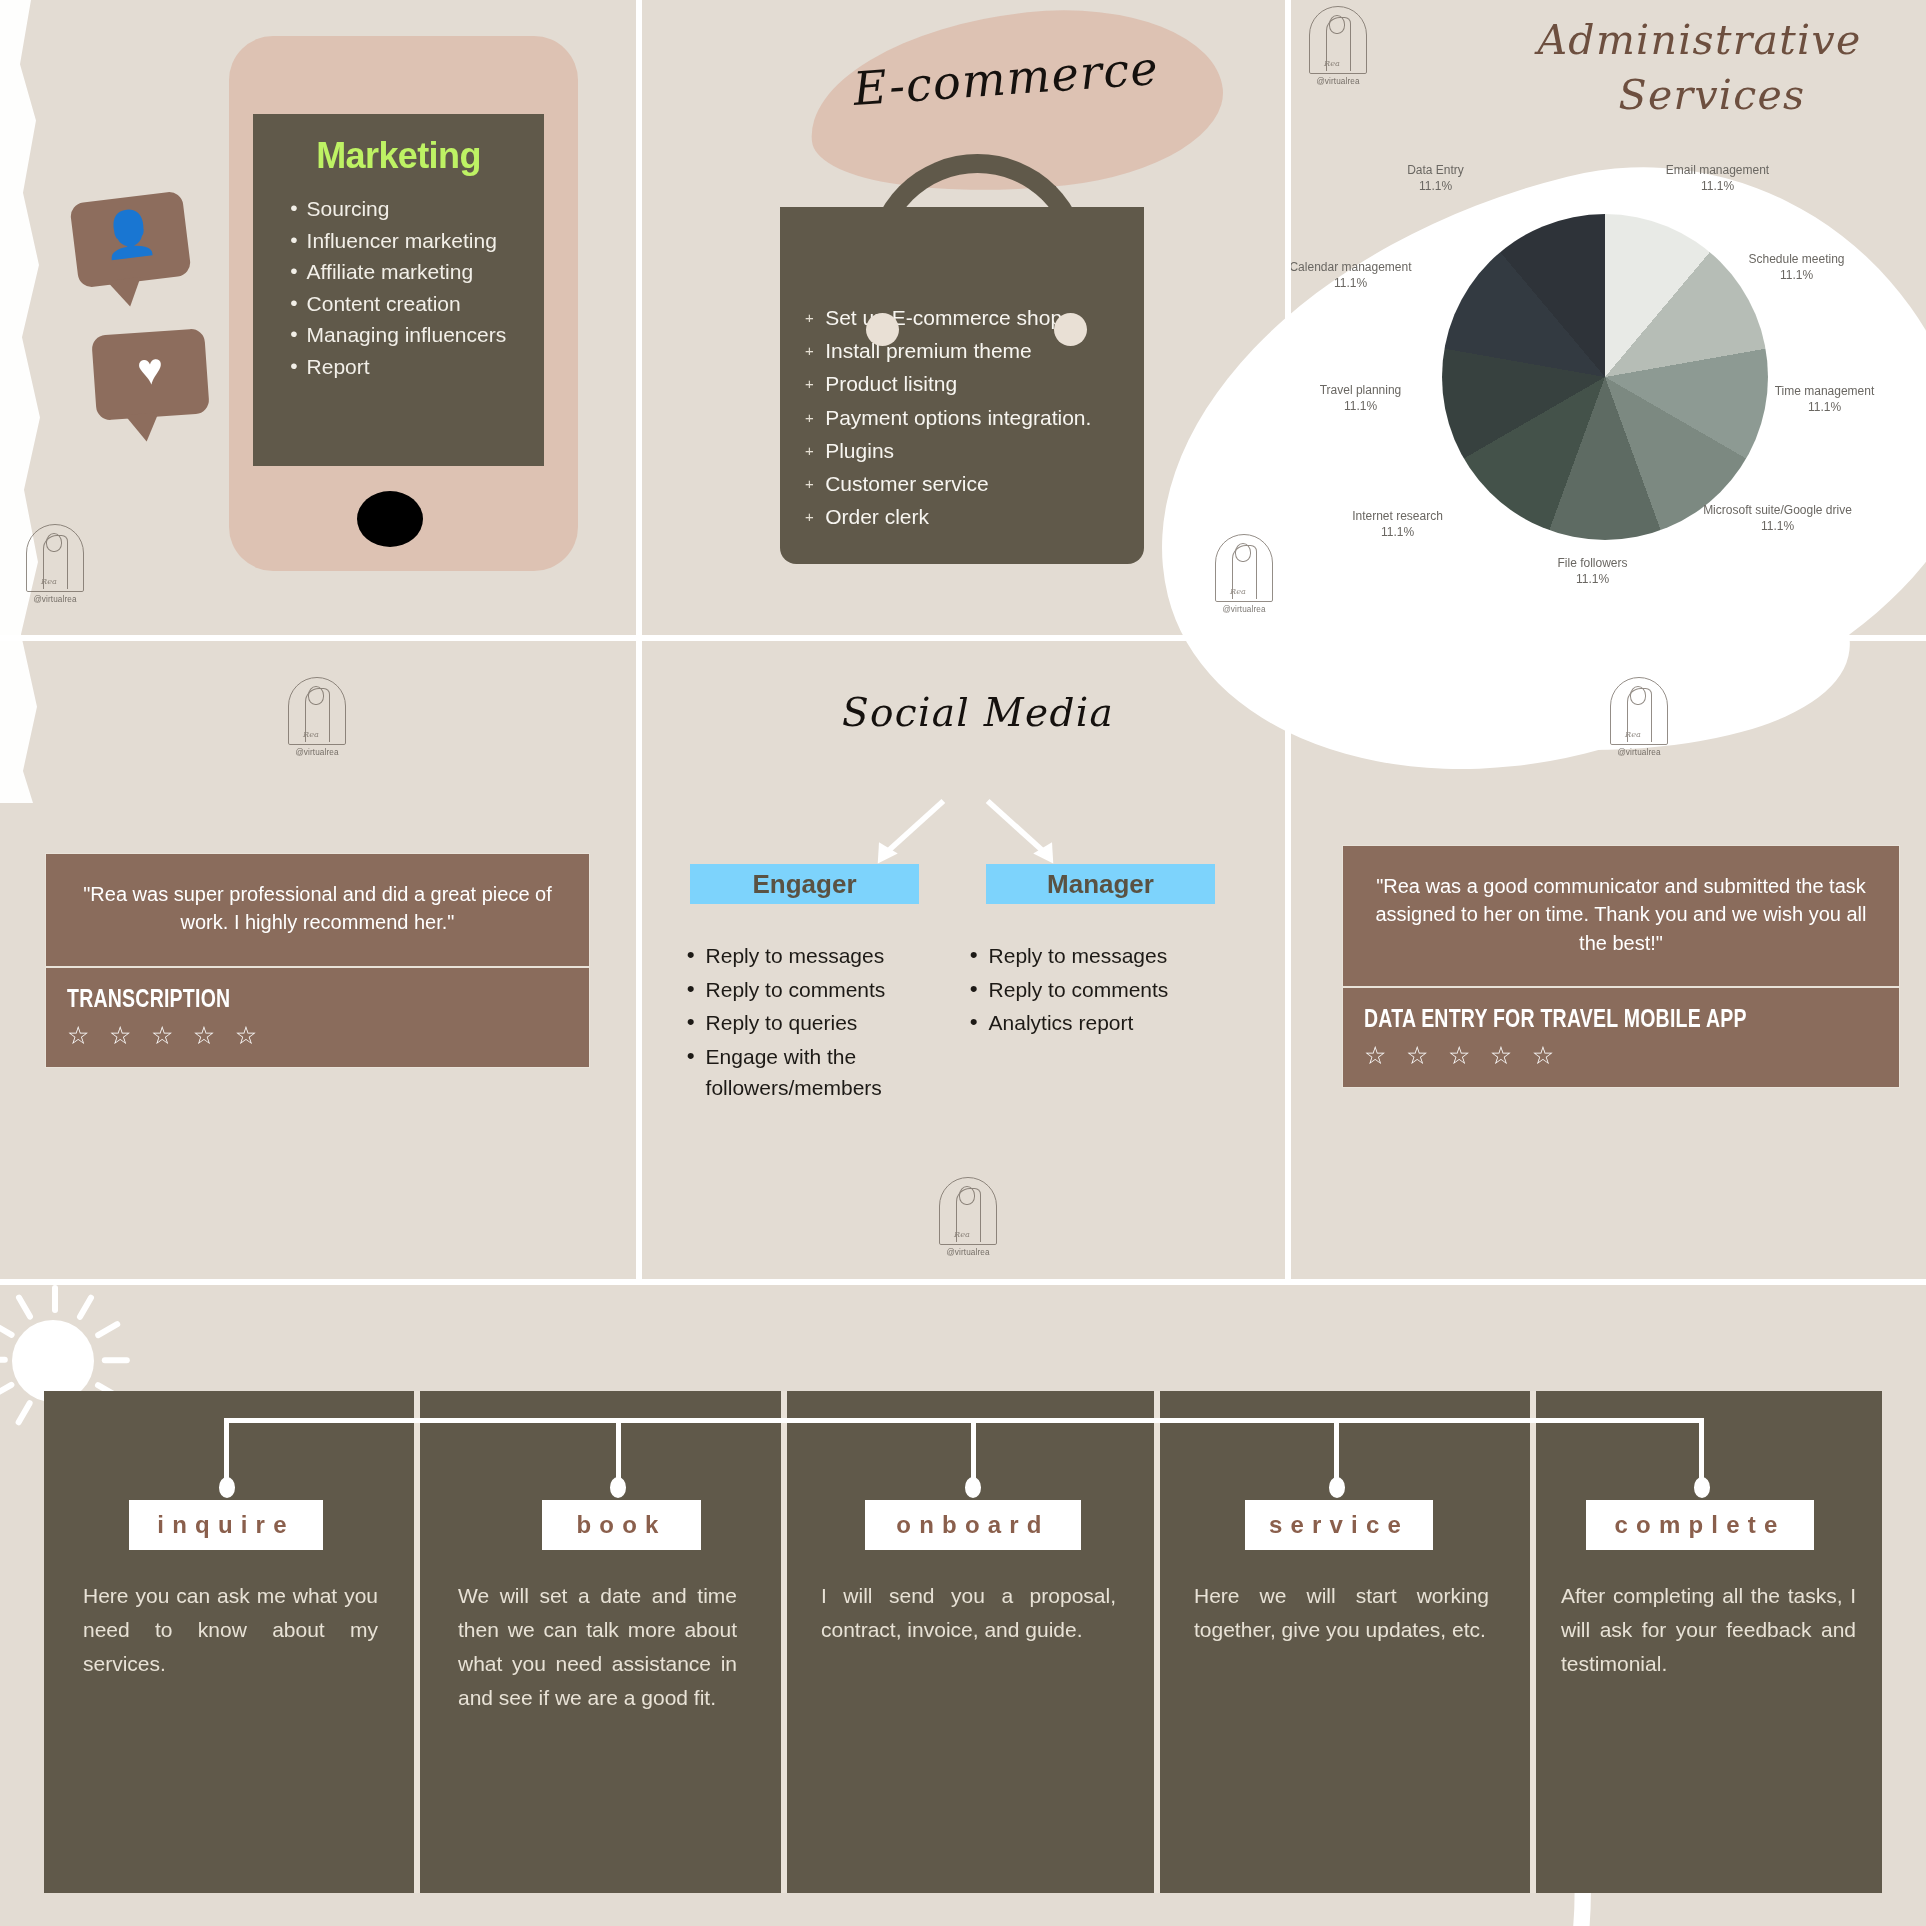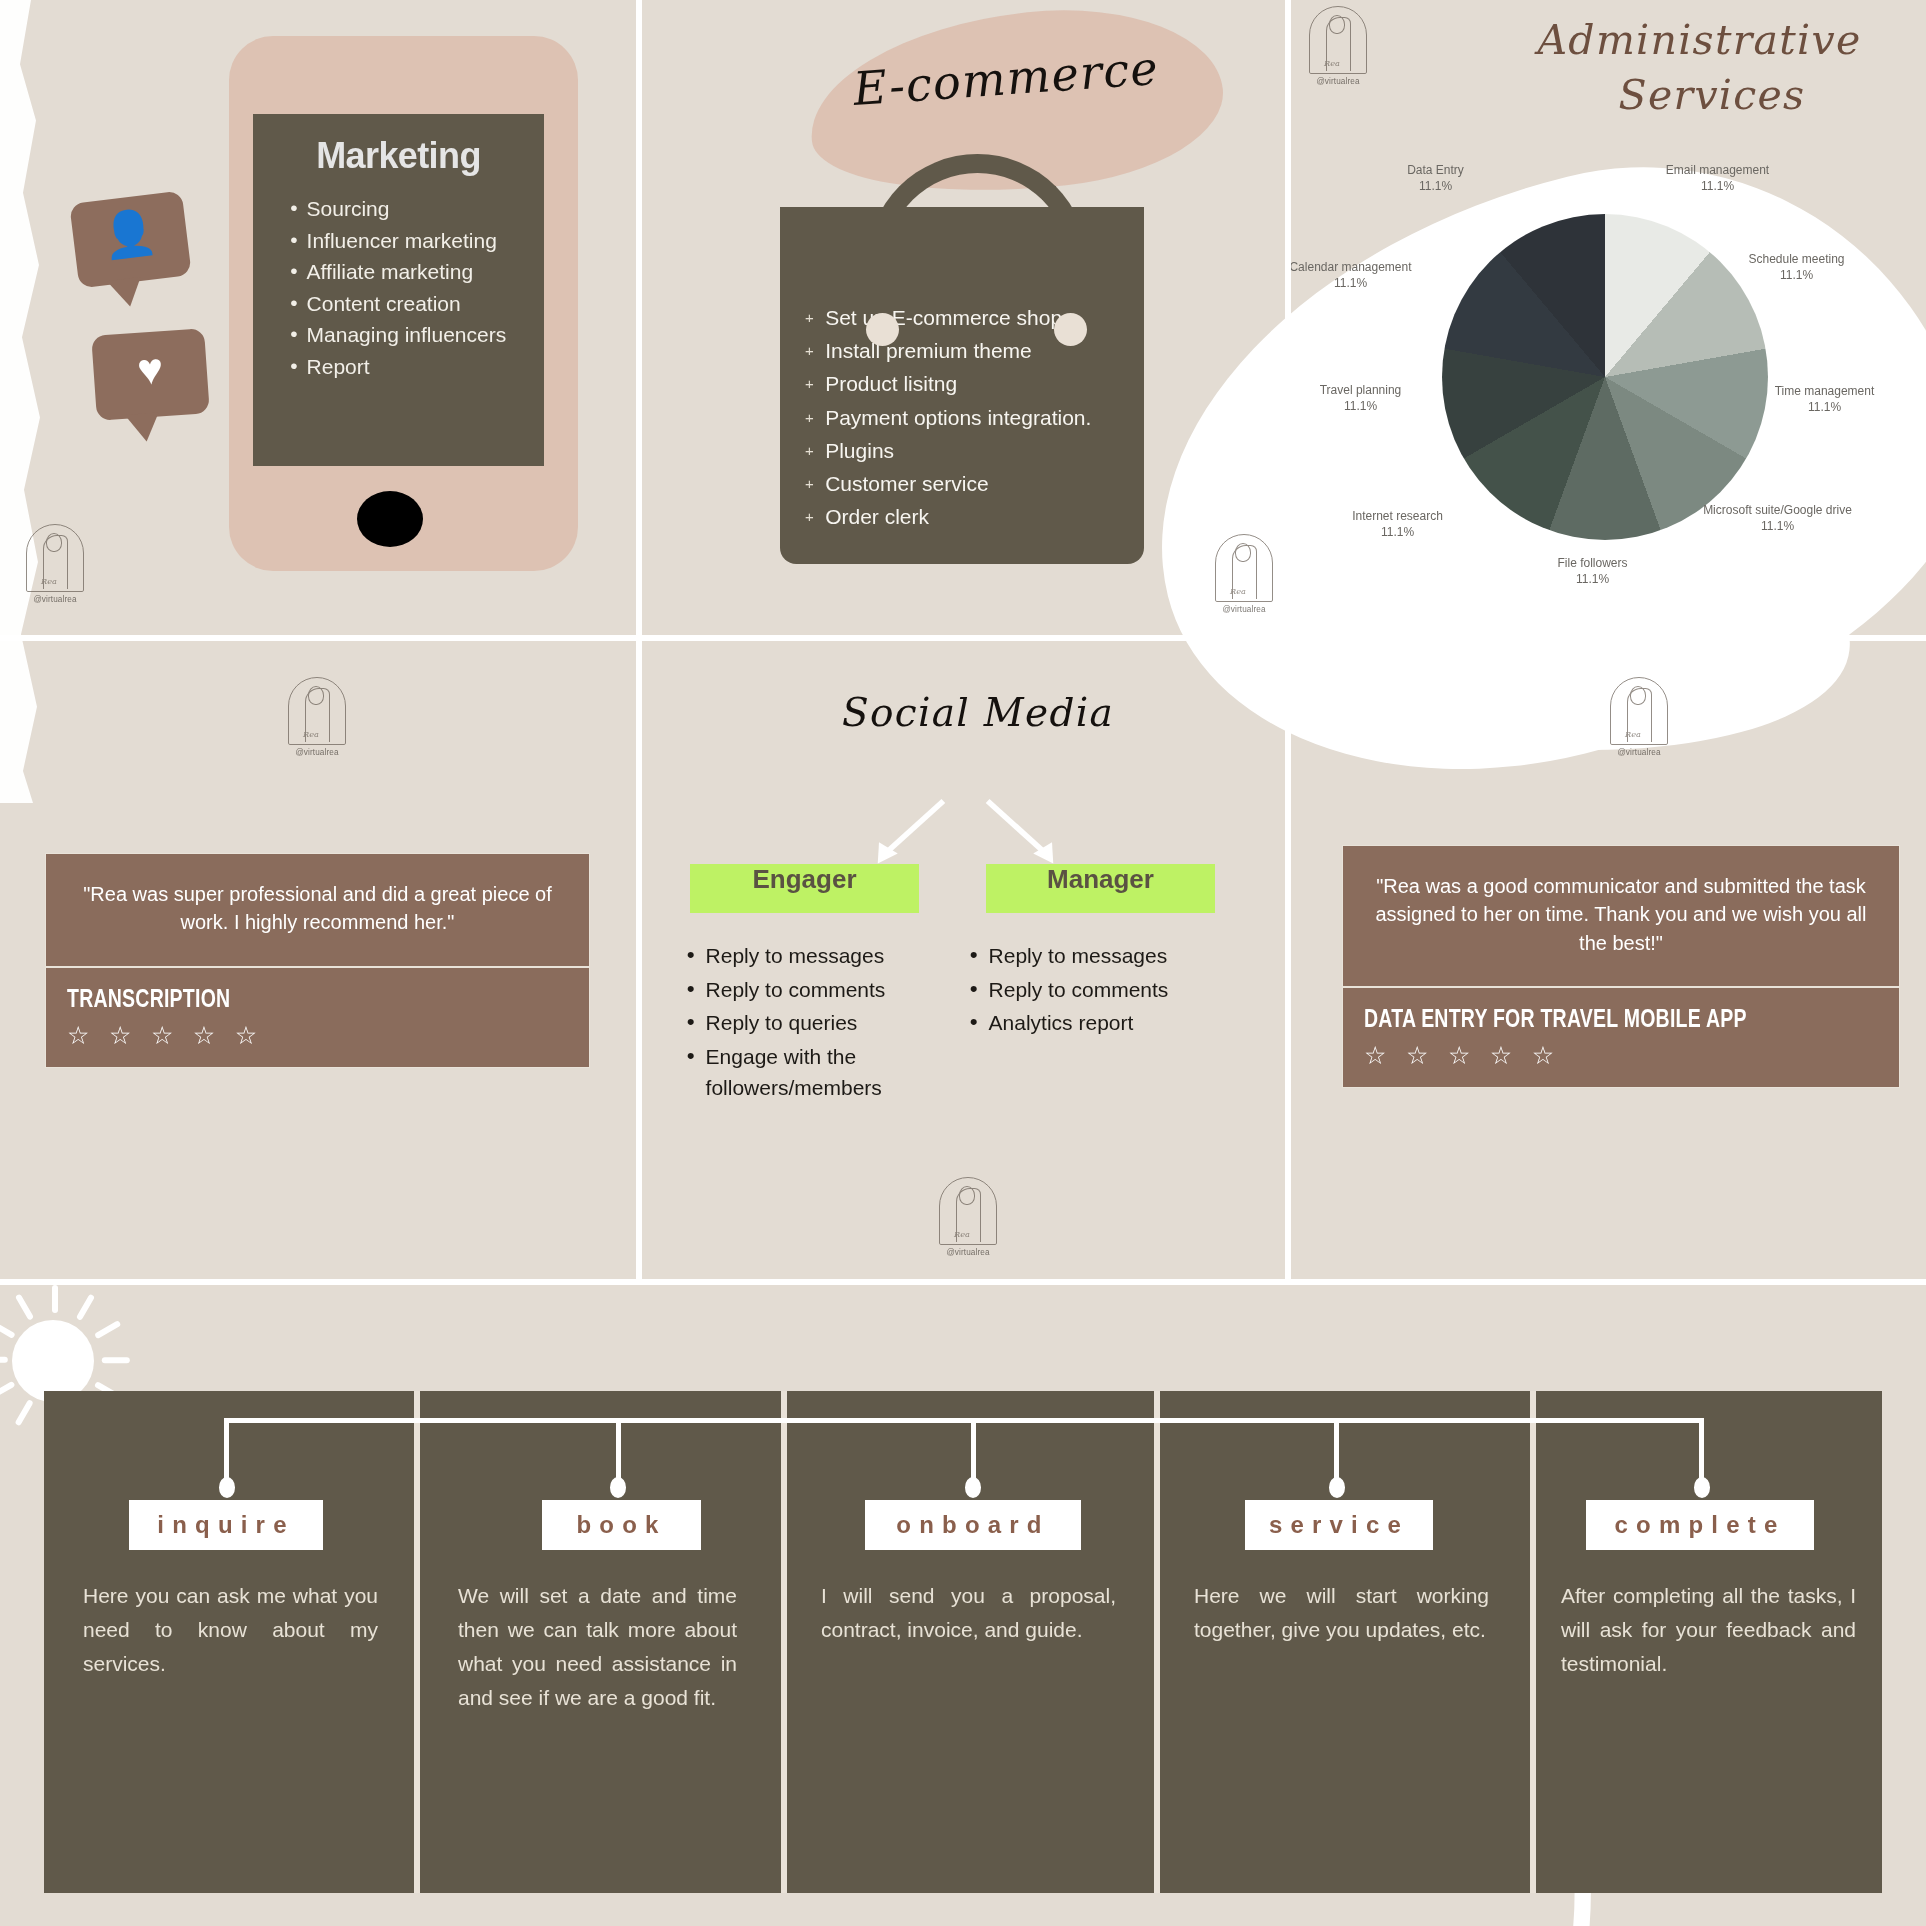--- a/index.html
+++ b/index.html
@@ -57,21 +57,21 @@
   .phone {
     position: absolute; left: 229px; top: 36px; width: 349px; height: 535px;
     background: #ddc2b3; border-radius: 44px;
   }
   .phone-screen {
     position: absolute; left: 253px; top: 114px; width: 291px; height: 352px;
     background: #60594a;
     padding: 21px 16.3px 0 16.3px;
   }
   .phone-title {
-    color: #e5e5e5; font-size: 36px; font-weight: 800; text-align: center;
+    color: #bef264; font-size: 36px; font-weight: 800; text-align: center;
     letter-spacing: -0.6px; margin-bottom: 16.3px;
   }
   .phone-list { list-style: none; padding-left: 21px; }
   .phone-list li {
     color: #f2efe8; font-size: 21px; line-height: 1.5; position: relative;
     padding-left: 16.3px;
   }
   .phone-list li::before {
     content: "•"; position: absolute; left: 0; top: -1.3px; font-size: 21px;
   }
@@ -173,22 +173,22 @@
 
   
   .sm-title {
     position: absolute; left: 840px; top: 690px; width: 276px;
     font-family: "DejaVu Serif", serif;
     font-style: italic; font-size: 39px; color: #15110e;
     text-align: center; letter-spacing: 1.3px;
   }
   .sm-arrow { position: absolute; z-index: 3; }
   .sm-head {
-    position: absolute; width: 229px; height: 49px; background: #bef264;
-    display: flex; justify-content: center;
+    position: absolute; width: 229px; height: 40px; background: #7dd3fc;
+    display: flex; align-items: center; justify-content: center;
   }
   .sm-head span {
     color: #5a5243; font-size: 26px; font-weight: 800; letter-spacing: 0px;
   }
   .sm-list { position: absolute; list-style: none; width: 251px; }
   .sm-list li {
     font-size: 21px; color: #1d1a16; line-height: 1.48; position: relative;
     padding-left: 22.6px; margin-bottom: 2.5px;
   }
   .sm-list li::before { content: "•"; position: absolute; left: 3.8px; top: -1.9px; font-size: 22.6px; }

